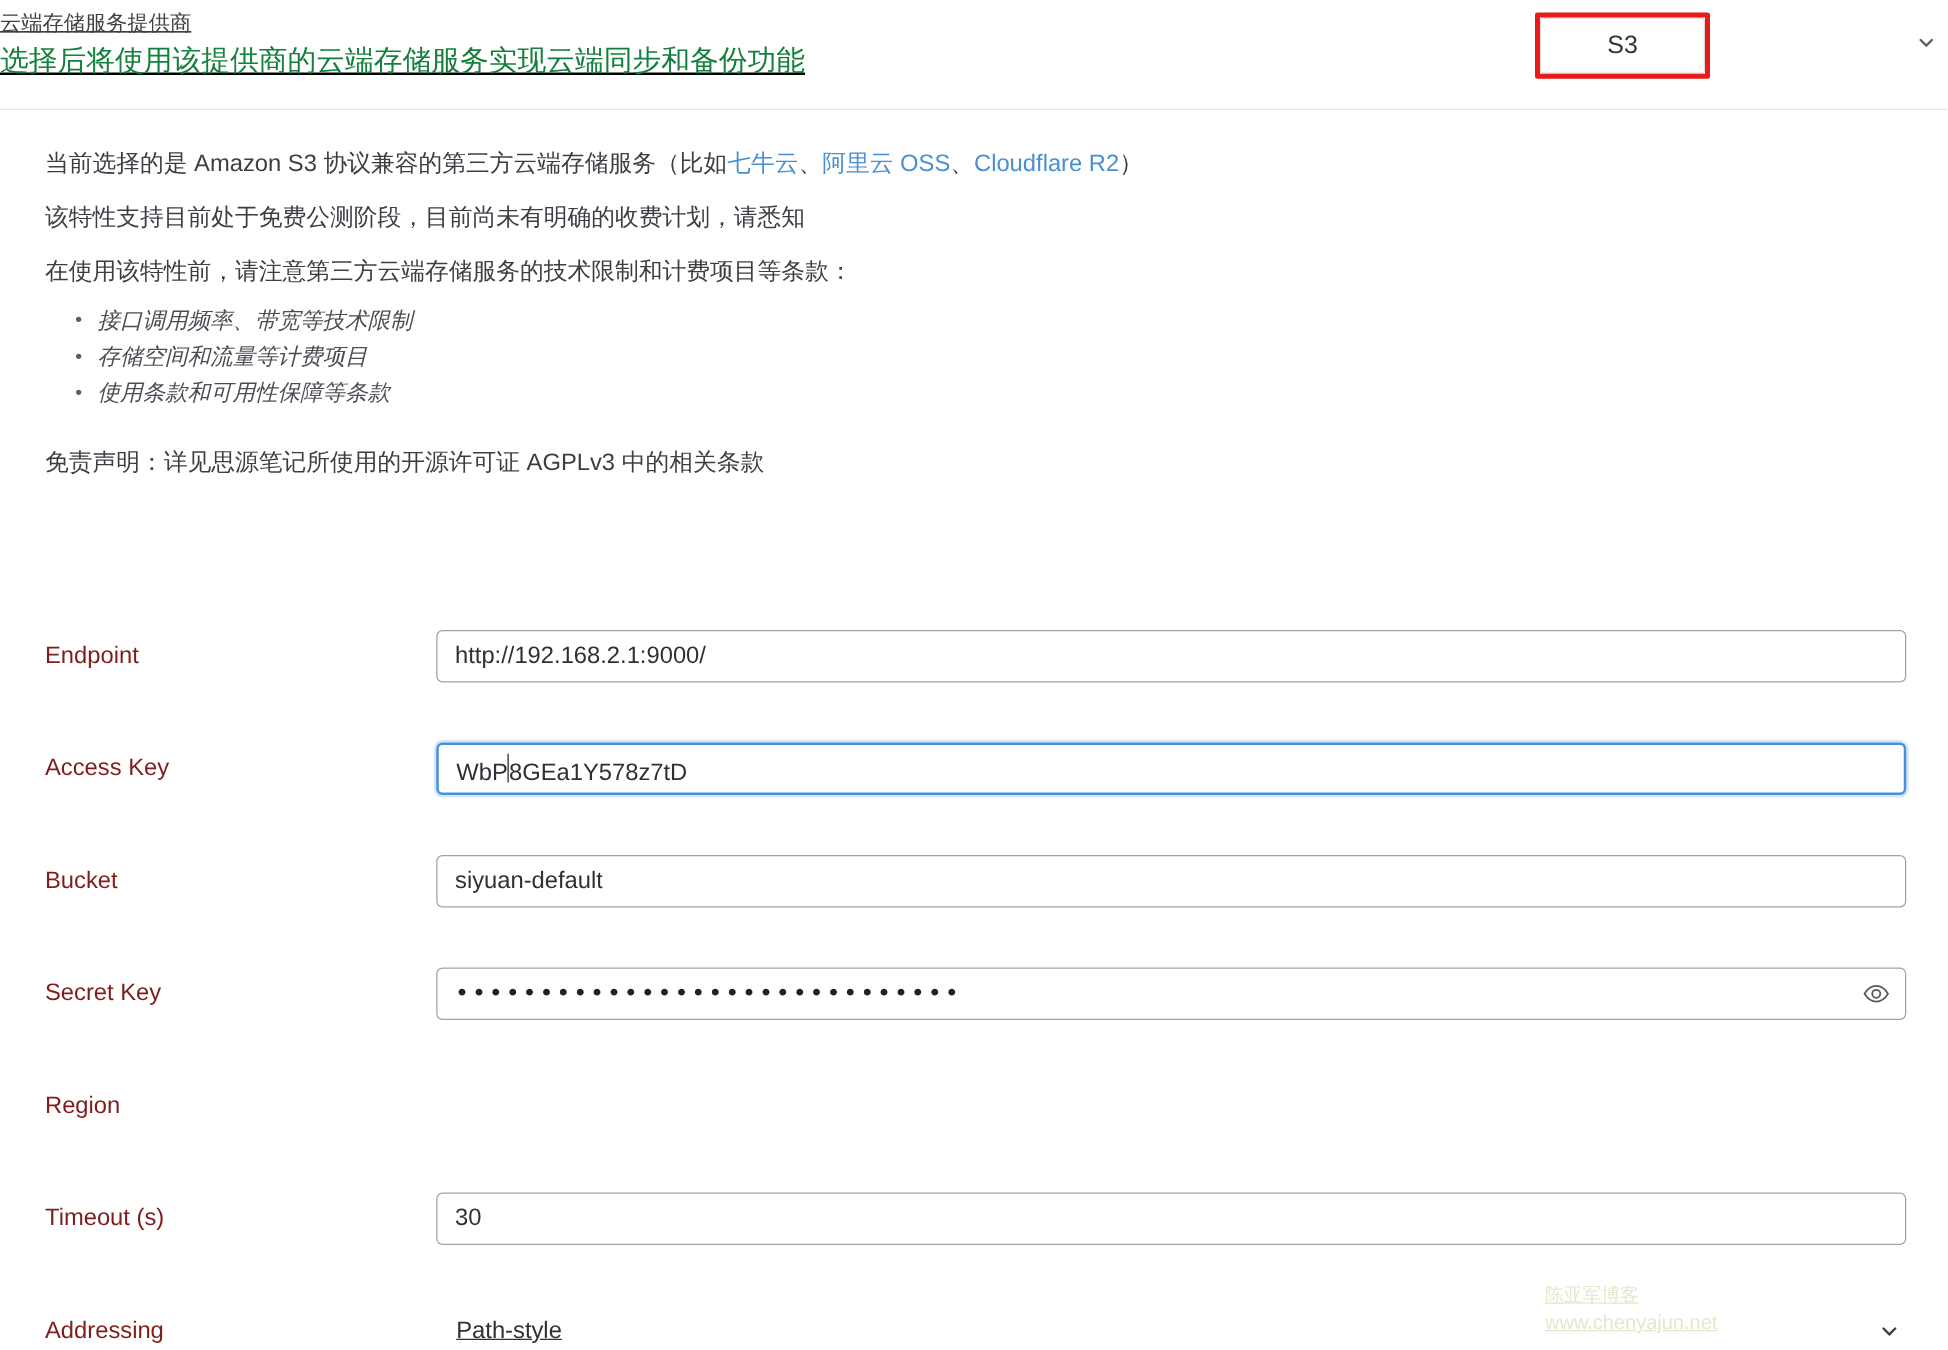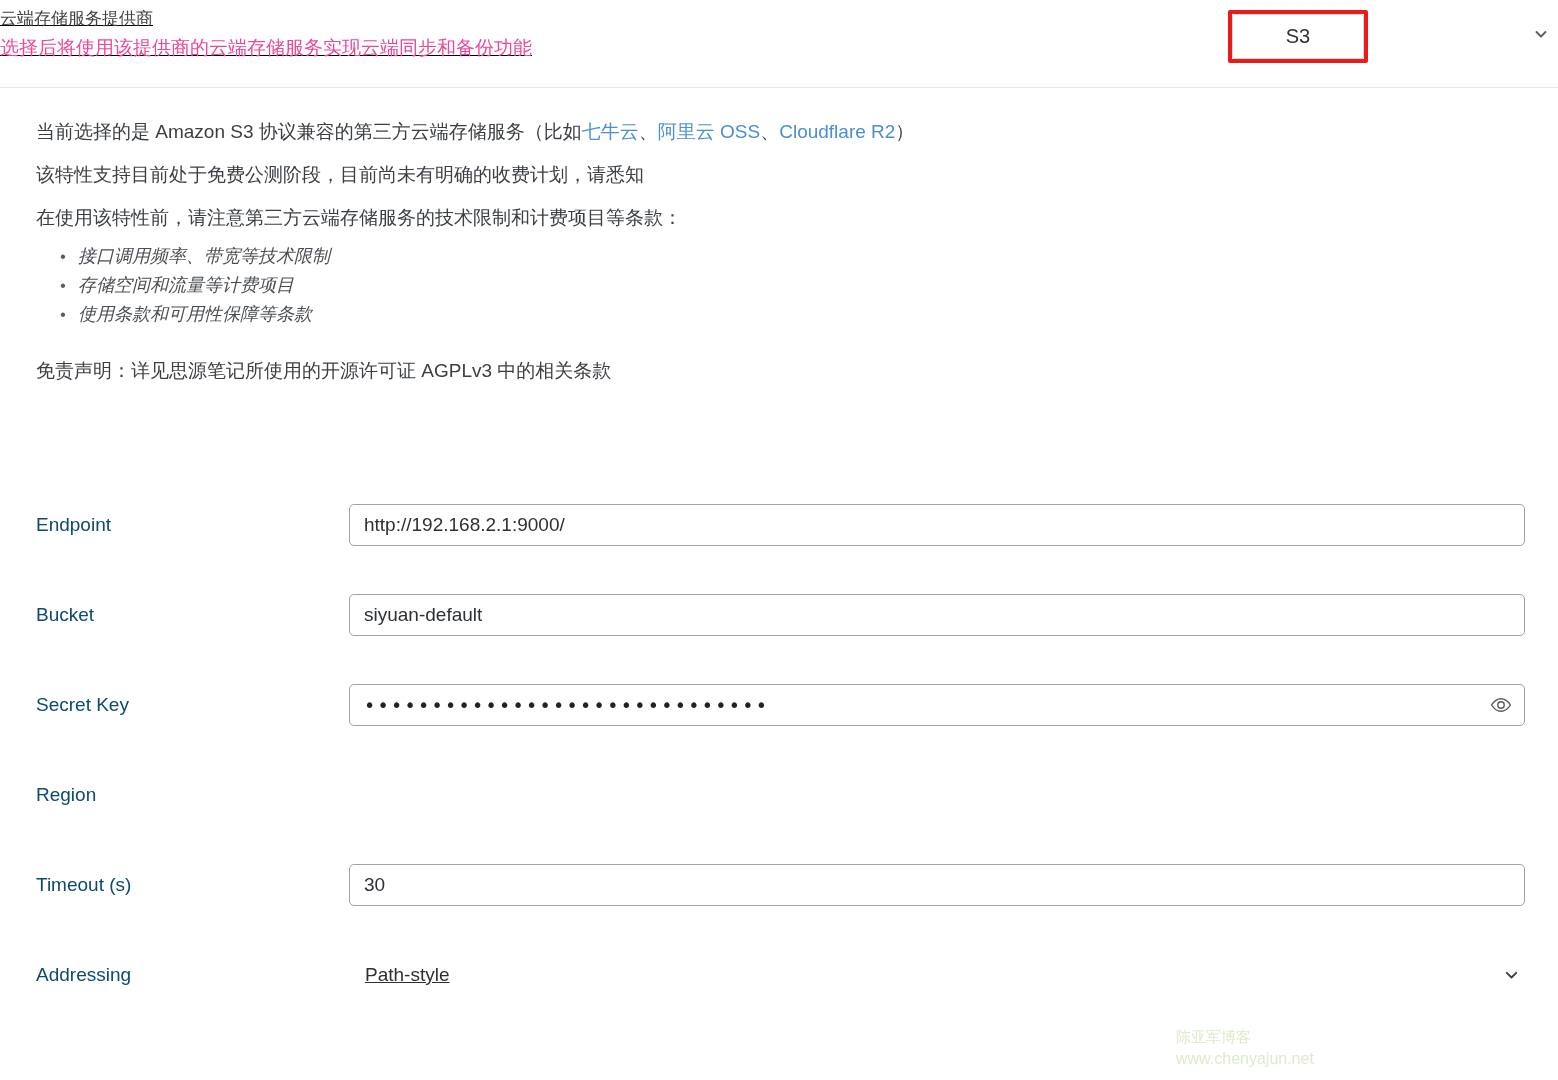--- a/index.html
+++ b/index.html
@@ -17,21 +17,21 @@
   .header {
     position: absolute; left: 0; top: 0; width: 1558px; height: 88px;
     border-bottom: 1px solid #e4e6e8;
   }
   .header-texts { position: absolute; left: 0; top: 6px; text-decoration: underline; }
   .header-title {
     font-size: 17px; color: #404040; line-height: 26px;
     padding-left: 0px;
   }
   .header-desc {
-    font-size: 19px; color: #ec4899; line-height: 26px;
+    font-size: 23px; color: #15803d; line-height: 26px;
     padding-left: 0px; margin-top: 3px;
   }
 
   .provider-select {
     position: absolute; left: 1232px; top: 14px;
     width: 132px; height: 45px;
     border: 1px solid #d8dade;
     border-radius: 3px;
     background: #fff;
     display: flex; align-items: center; justify-content: center;
@@ -81,21 +81,21 @@
   }
 
   
   .form { position: absolute; left: 0; top: 480px; width: 1558px; }
 
   .row {
     position: relative; height: 90px;
   }
   .row-label {
     position: absolute; left: 36px; top: 50%; transform: translateY(-50%);
-    font-size: 19px; color: #0c4a6e; white-space: nowrap;
+    font-size: 19px; color: #7f1d1d; white-space: nowrap;
   }
   .row-input {
     position: absolute; left: 349px; top: 50%; transform: translateY(-50%);
     width: 1176px; height: 42px;
     border: 1px solid #9fa3a8;
     border-radius: 5px;
     background: #fff;
     display: flex; align-items: center;
     padding: 0 14px;
     font-size: 19px; color: #2d3136; text-align: center;
@@ -127,24 +127,24 @@
     position: absolute; left: 365px; top: 50%; transform: translateY(-50%);
     font-size: 19px; color: #2d3136; text-decoration: underline;
   }
   .row-select-chevron {
     position: absolute; left: 1503px; top: 50%; transform: translateY(-50%);
     width: 17px; height: 17px; color: #3d4146;
   }
 
   
   .watermark {
-    position: absolute; left: 1176px; top: 1026px;
+    position: absolute; left: 1236px; top: 1026px;
     text-align: left; line-height: 22px;
     color: #dfeacd; font-size: 15px;
-    user-select: none; pointer-events: none;
+    user-select: none; pointer-events: none; text-decoration: underline;
   }
   .watermark .wm2 { font-size: 16px; color: #dfeacd; }
 
   svg { display: block; }
 </style>
 </head>
 <body>
 
 <div class="page">
 
@@ -185,20 +185,26 @@
 
   <div class="form">
 
     <div class="row">
       <div class="row-label">Endpoint</div>
       <div class="row-input">
         <span class="val">http://192.168.2.1:9000/</span>
       </div>
     </div>
 
+    <div class="row">
+      <div class="row-label">Access Key</div>
+      <div class="row-input focused">
+        <span class="val">WbP<span class="caret"></span>8GEa1Y578z7tD</span>
+      </div>
+    </div>
 
     <div class="row">
       <div class="row-label">Bucket</div>
       <div class="row-input">
         <span class="val">siyuan-default</span>
       </div>
     </div>
 
     <div class="row">
       <div class="row-label">Secret Key</div>

